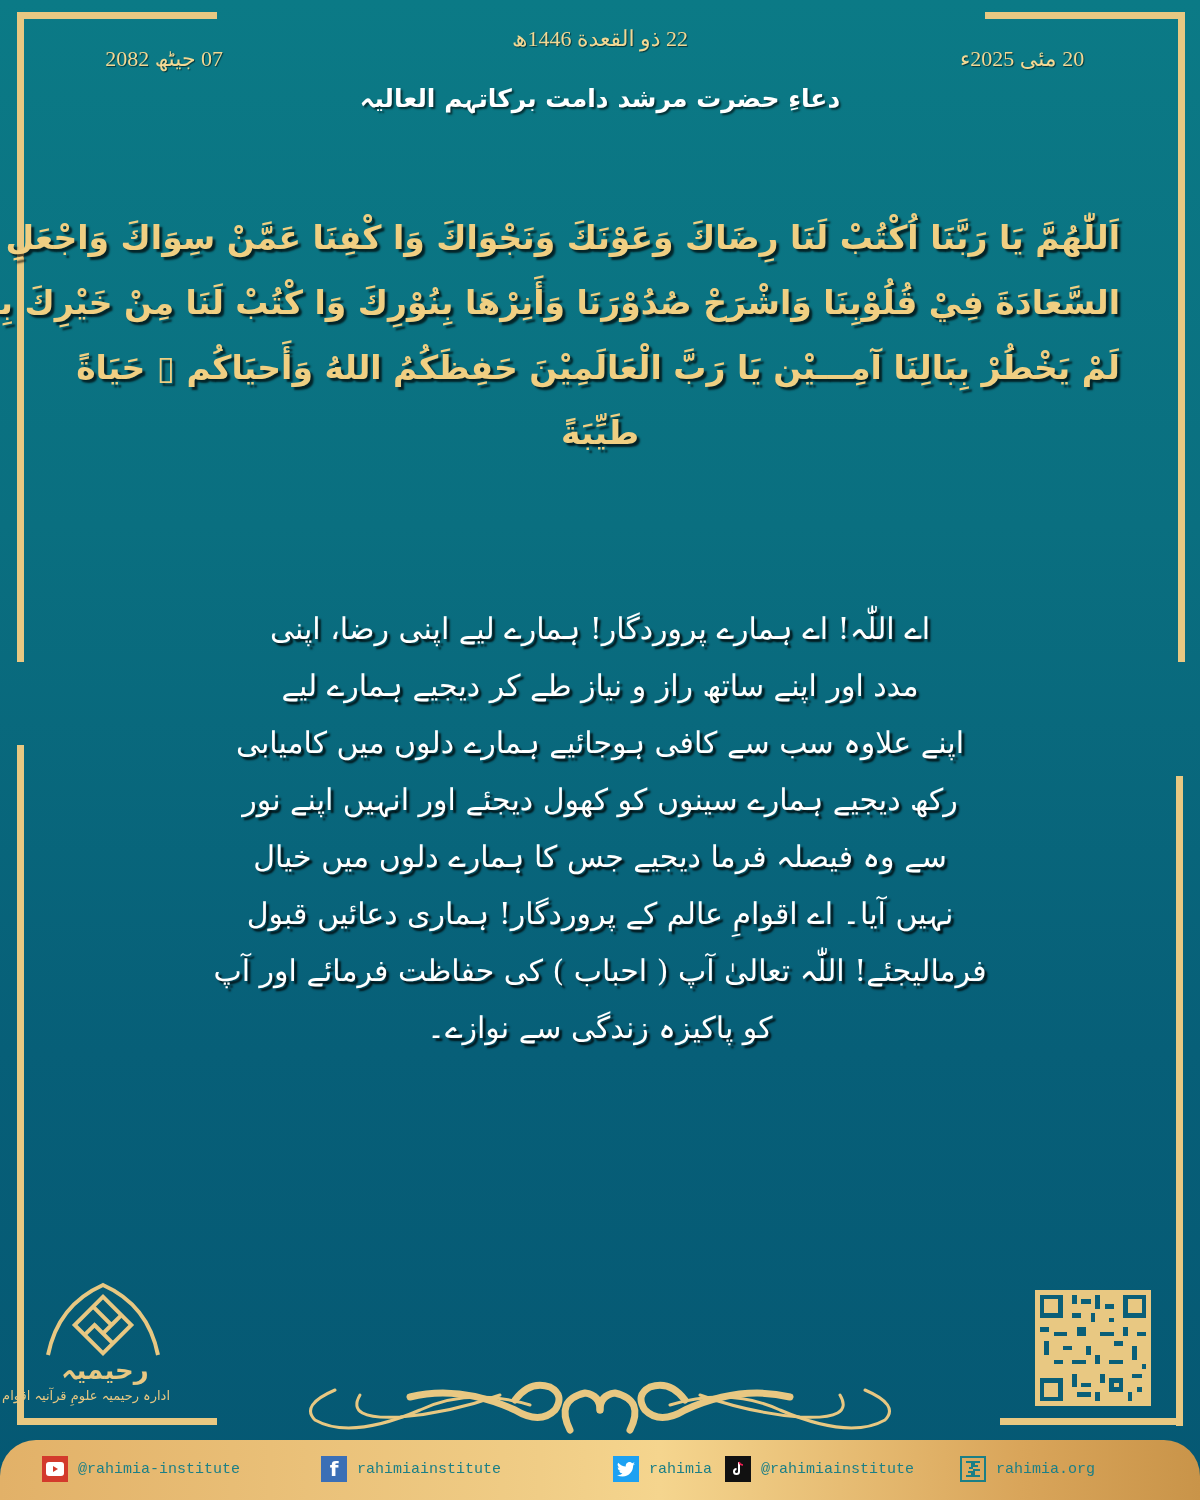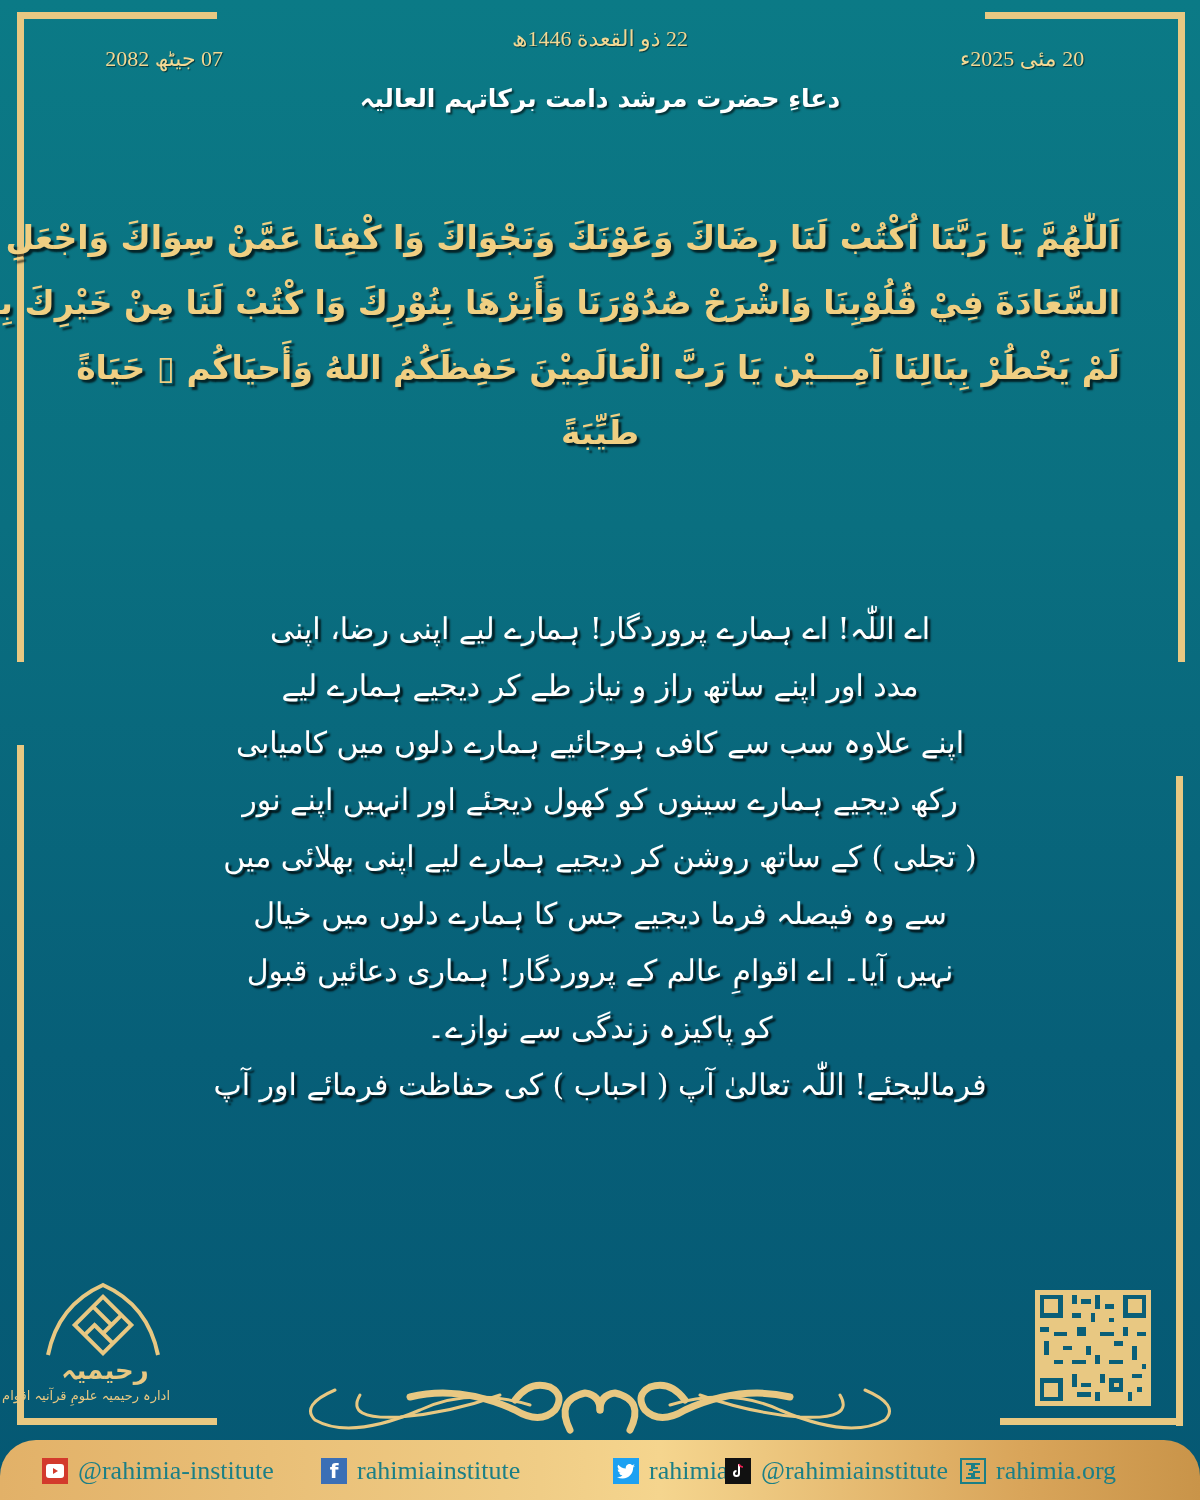--- a/index.html
+++ b/index.html
@@ -33,21 +33,21 @@
     .logo-name { position: absolute; left: 40px; top: 1355px; width: 130px; text-align: center; color: #e8c882;
       font-size: 26px; font-weight: bold; direction: rtl; }
 
     .flourish { position: absolute; left: 300px; top: 1365px; width: 600px; height: 70px; }
     .qr { position: absolute; left: 1033px; top: 1290px; width: 120px; height: 116px; }
 
     .footer { position: absolute; left: 0; top: 1440px; width: 1200px; height: 60px;
       background: linear-gradient(90deg, #e2b168 0%, #f0cd86 45%, #f5d58e 55%, #d9a55a 85%, #c99449 100%);
       border-top-left-radius: 36px; border-top-right-radius: 36px; }
     .social { position: absolute; top: 16px; display: flex; align-items: center; gap: 10px; }
-    .social-label { color: #1b7f86; font-family: Liberation Serif, serif; font-size: 26px; white-space: nowrap; }
+    .social-label { color: #1b7f86; font-family: Liberation Mono, monospace; font-size: 15px; white-space: nowrap; }
     .sicon { width: 26px; height: 26px; display: flex; align-items: center; justify-content: center; }
   </style>
 </head>
 <body>
 
 <div class="gold-bar" style="left:17px; top:12px; width:200px; height:7px;"></div>
 <div class="gold-bar" style="left:17px; top:12px; width:7px; height:650px;"></div>
 <div class="gold-bar" style="left:985px; top:12px; width:200px; height:7px;"></div>
 <div class="gold-bar" style="left:1178px; top:12px; width:7px; height:650px;"></div>
 <div class="gold-bar" style="left:17px; top:745px; width:7px; height:680px;"></div>
@@ -65,25 +65,24 @@
   <div>السَّعَادَةَ فِيْ قُلُوْبِنَا وَاشْرَحْ صُدُوْرَنَا وَأَنِرْهَا بِنُوْرِكَ وَا كْتُبْ لَنَا مِنْ خَيْرِكَ بِمَا</div>
   <div>لَمْ يَخْطُرْ بِبَالِنَا آمِـــيْن يَا رَبَّ الْعَالَمِيْنَ حَفِظَكُمُ اللهُ وَأَحيَاكُم ▯ حَيَاةً</div>
   <div>طَيِّبَةً</div>
 </div>
 
 <div class="urdu">
   <div>اے اللّٰہ! اے ہمارے پروردگار! ہمارے لیے اپنی رضا، اپنی</div>
   <div>مدد اور اپنے ساتھ راز و نیاز طے کر دیجیے ہمارے لیے</div>
   <div>اپنے علاوہ سب سے کافی ہوجائیے ہمارے دلوں میں کامیابی</div>
   <div>رکھ دیجیے ہمارے سینوں کو کھول دیجئے اور انہیں اپنے نور</div>
-  <div>( تجلی ) کے ساتھ روشن کر دیجیے ہمارے لیے اپنی بھلائی میں</div>
   <div>سے وہ فیصلہ فرما دیجیے جس کا ہمارے دلوں میں خیال</div>
   <div>نہیں آیا۔ اے اقوامِ عالم کے پروردگار! ہماری دعائیں قبول</div>
+  <div>فرمالیجئے! اللّٰہ تعالیٰ آپ ( احباب ) کی حفاظت فرمائے اور آپ</div>
   <div>کو پاکیزہ زندگی سے نوازے۔</div>
-  <div>فرمالیجئے! اللّٰہ تعالیٰ آپ ( احباب ) کی حفاظت فرمائے اور آپ</div>
 </div>
 
 <svg class="logo" viewBox="0 0 130 160">
   <path d="M10 75 Q20 25 65 5 Q110 25 120 75" fill="none" stroke="#e8c882" stroke-width="4"></path>
   <g transform="translate(65 45) rotate(45)" fill="none" stroke="#e8c882" stroke-width="4">
     <rect x="-20" y="-20" width="40" height="40"></rect>
     <path d="M-20 -6 H6 V6 H-6 V20 M20 6 H-6 M6 -20 V-6"></path>
   </g>
 </svg>
 <div class="logo-name">رحیمیہ</div>

